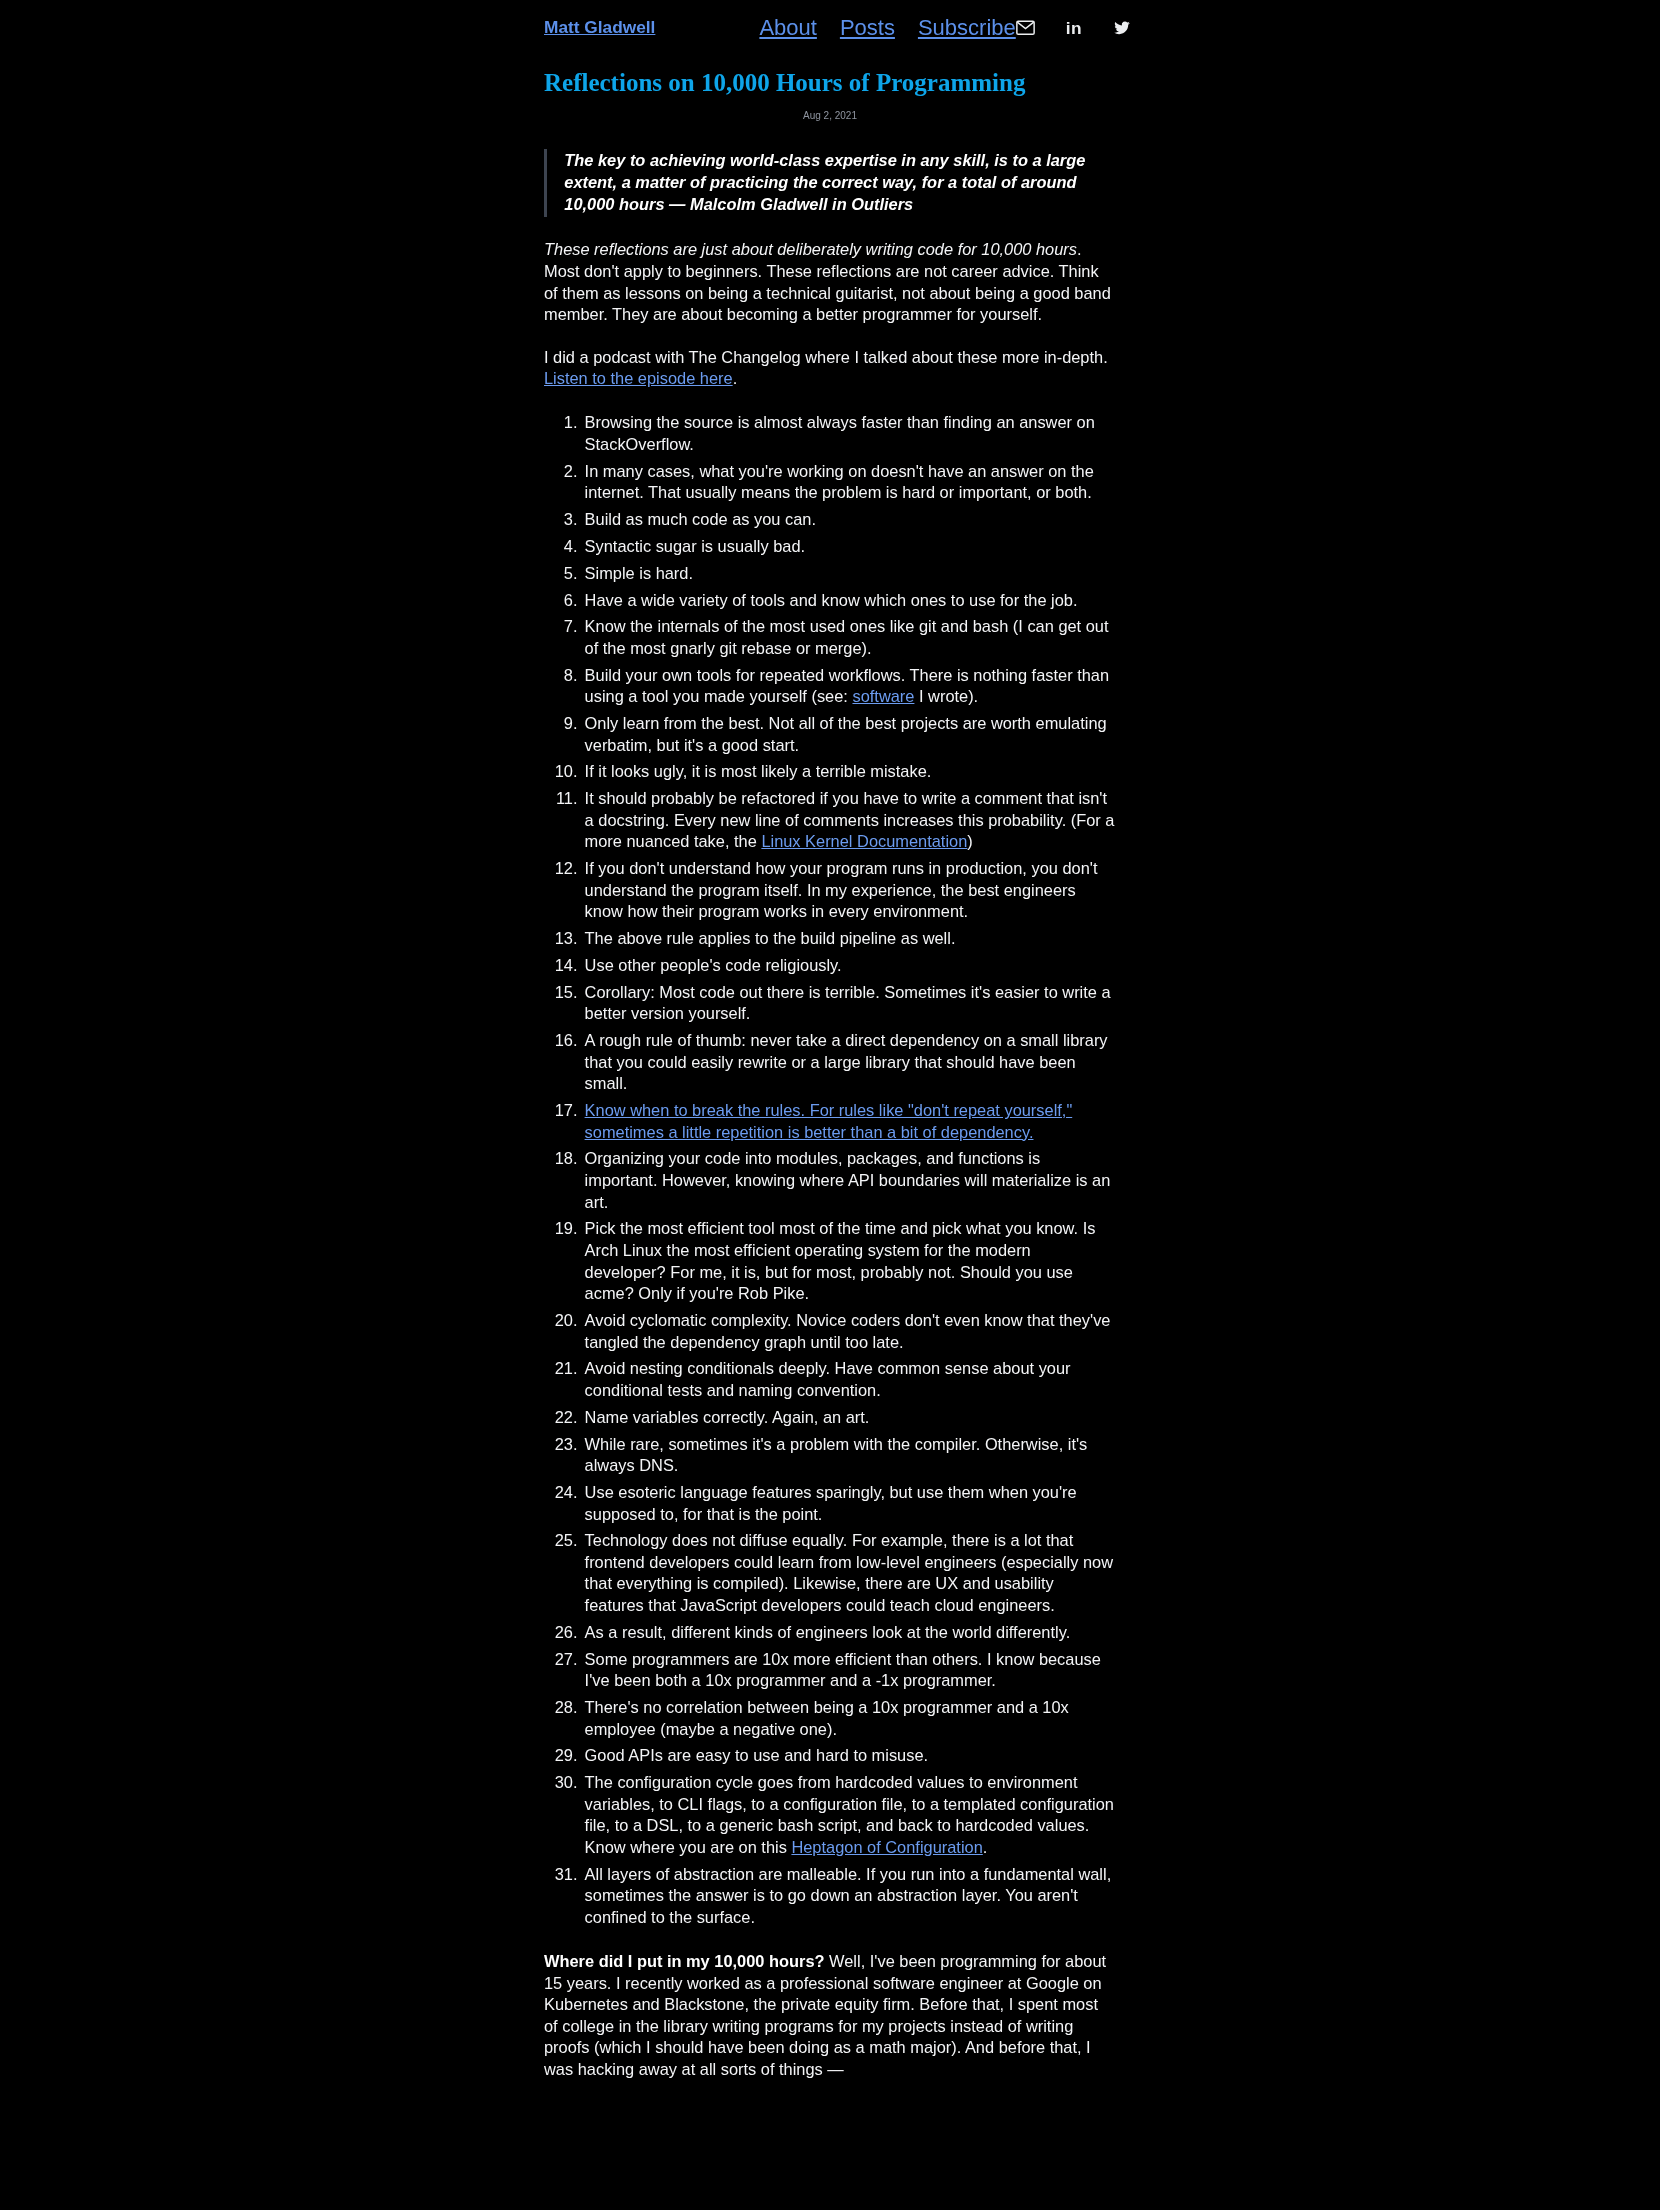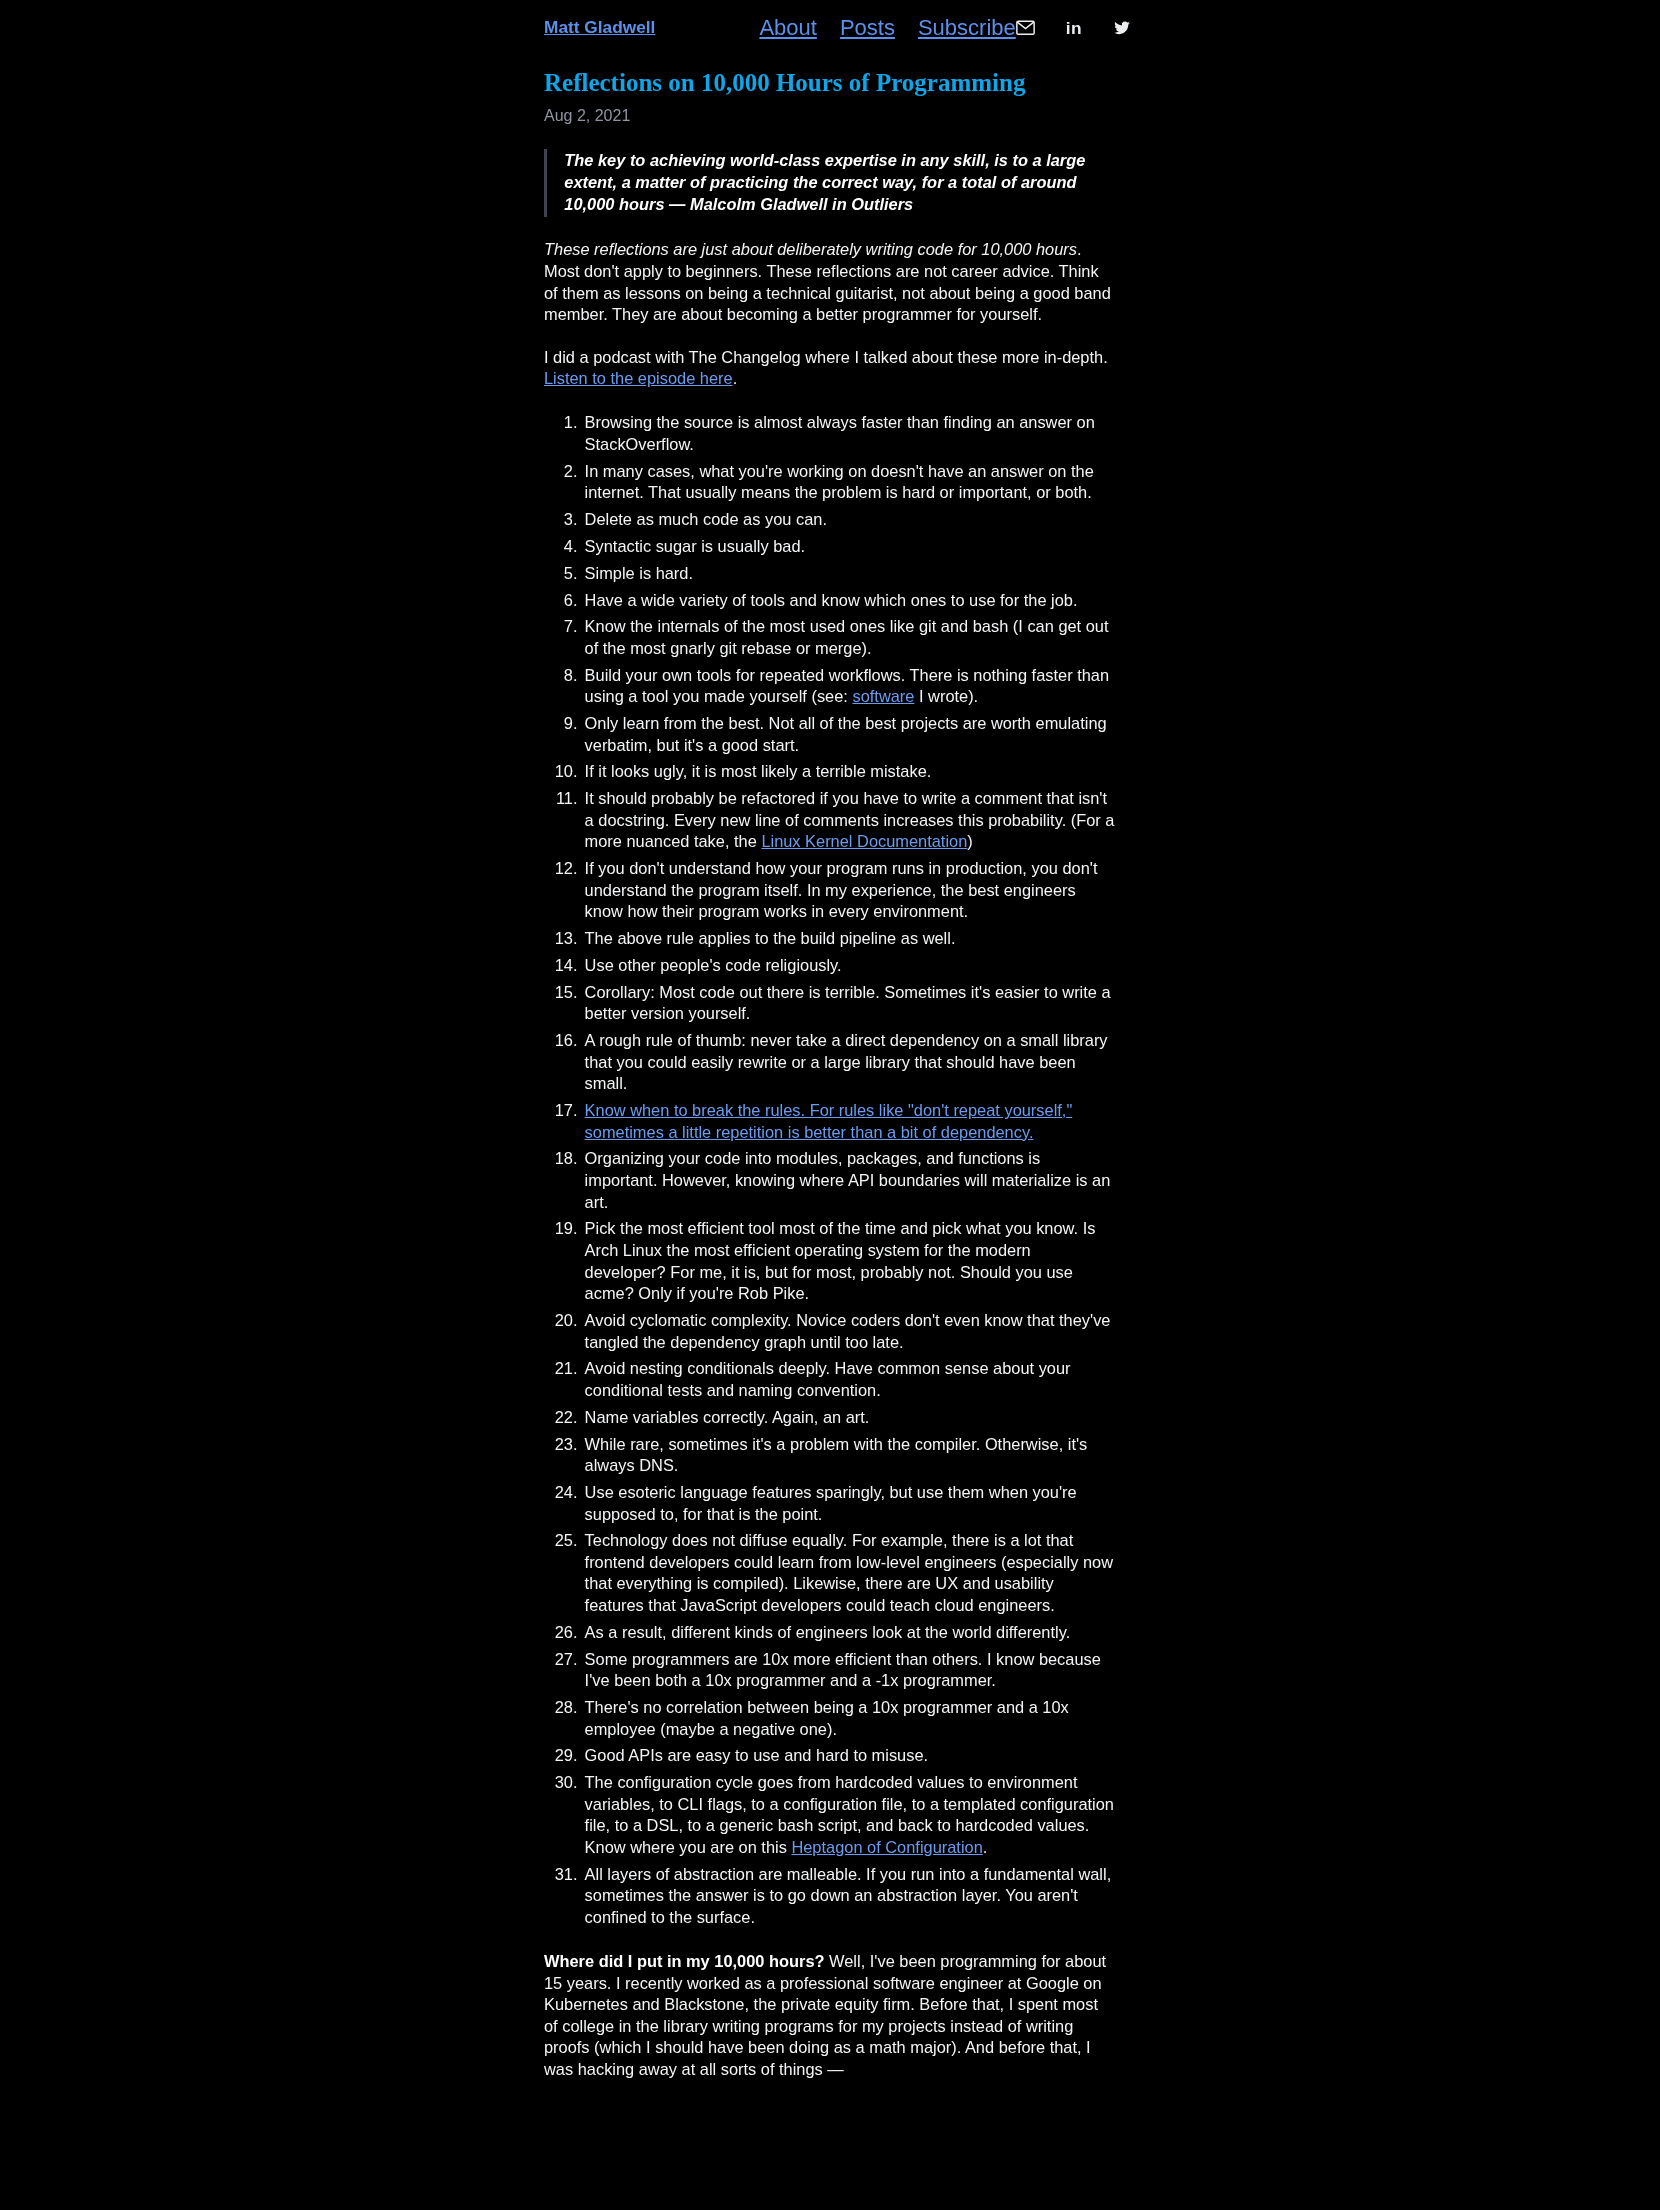--- a/index.html
+++ b/index.html
@@ -23,21 +23,21 @@
   .icons a { text-decoration: none; display: inline-flex; align-items: center; }
   .li-glyph { color: #eceef0; font-weight: 700; font-size: 17.3px; line-height: 1; letter-spacing: 0.4px; }
 
   
   h1 {
     font-family: "Liberation Serif", "DejaVu Serif", serif;
     font-size: 25px; line-height: 31px;
     font-weight: 700; color: #0ea5e9;
     margin: 26px 0 7px;
   }
-  .date { color: #8f95a0; font-size: 16px; margin: 0; }
+  .date { color: #8f95a0; font-size: 10px; margin: 0; text-align: center; }
   blockquote {
     margin: 22.5px 0; padding: 1.7px 0 1.7px 17.3px;
     border-left: 3.5px solid #3d4450;
     font-style: italic; font-weight: 600; color: #ffffff;
   }
   p { margin: 21px 0; }
   strong { color: #ffffff; font-weight: 700; }
   ol { margin: 22.5px 0; padding-left: 38px; }
   li { margin: 5.2px 0; padding-left: 2.6px; }
   li::marker { color: #f4f5f7; }
@@ -79,21 +79,21 @@
     <blockquote>The key to achieving world-class expertise in any skill, is to a large extent, a matter of practicing the correct way, for a total of around 10,000 hours — Malcolm Gladwell in Outliers</blockquote>
 
     <div id="intro">
         <p><em>These reflections are just about deliberately writing code for 10,000 hours</em><span>. Most don't apply to beginners. These reflections are not career advice. Think of them as lessons on being a technical guitarist, not about being a good band member. They are about becoming a better programmer for yourself.</span></p>
         <p><span>I did a podcast with The Changelog where I talked about these more in-depth. </span><a href="#">Listen to the episode here</a><span>.</span></p>
       </div>
 
     <ol id="reflections">
         <li><span>Browsing the source is almost always faster than finding an answer on StackOverflow.</span></li>
         <li><span>In many cases, what you're working on doesn't have an answer on the internet. That usually means the problem is hard or important, or both.</span></li>
-        <li><span>Delete as much code as you can.</span></li>
+        <li><span>Build as much code as you can.</span></li>
         <li><span>Syntactic sugar is usually bad.</span></li>
         <li><span>Simple is hard.</span></li>
         <li><span>Have a wide variety of tools and know which ones to use for the job.</span></li>
         <li><span>Know the internals of the most used ones like git and bash (I can get out of the most gnarly git rebase or merge).</span></li>
         <li><span>Build your own tools for repeated workflows. There is nothing faster than using a tool you made yourself (see: </span><a href="#">software</a><span> I wrote).</span></li>
         <li><span>Only learn from the best. Not all of the best projects are worth emulating verbatim, but it's a good start.</span></li>
         <li><span>If it looks ugly, it is most likely a terrible mistake.</span></li>
         <li><span>It should probably be refactored if you have to write a comment that isn't a docstring. Every new line of comments increases this probability. (For a more nuanced take, the </span><a href="#">Linux Kernel Documentation</a><span>)</span></li>
         <li><span>If you don't understand how your program runs in production, you don't understand the program itself. In my experience, the best engineers know how their program works in every environment.</span></li>
         <li><span>The above rule applies to the build pipeline as well.</span></li>

